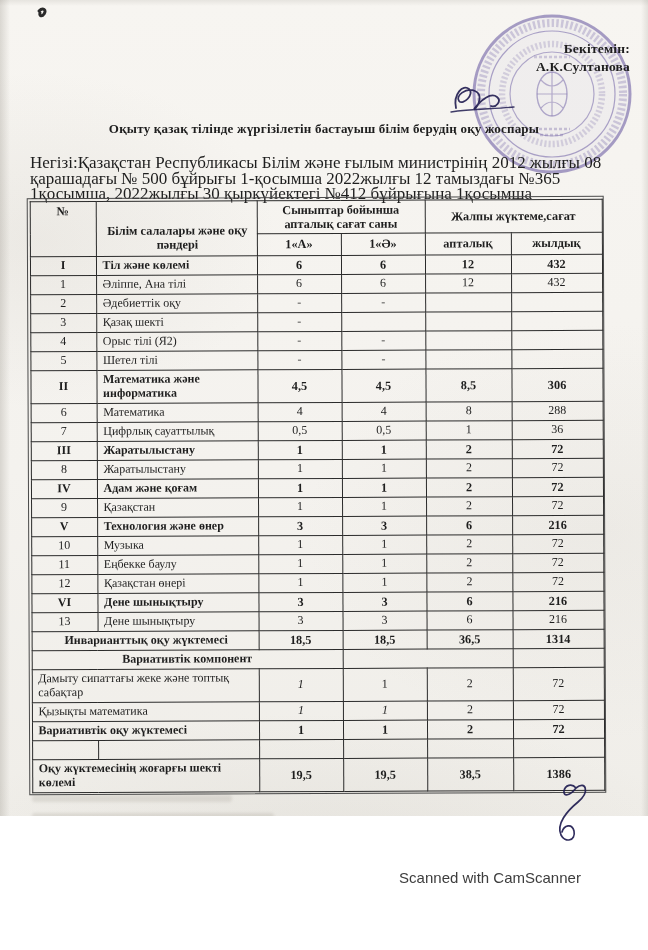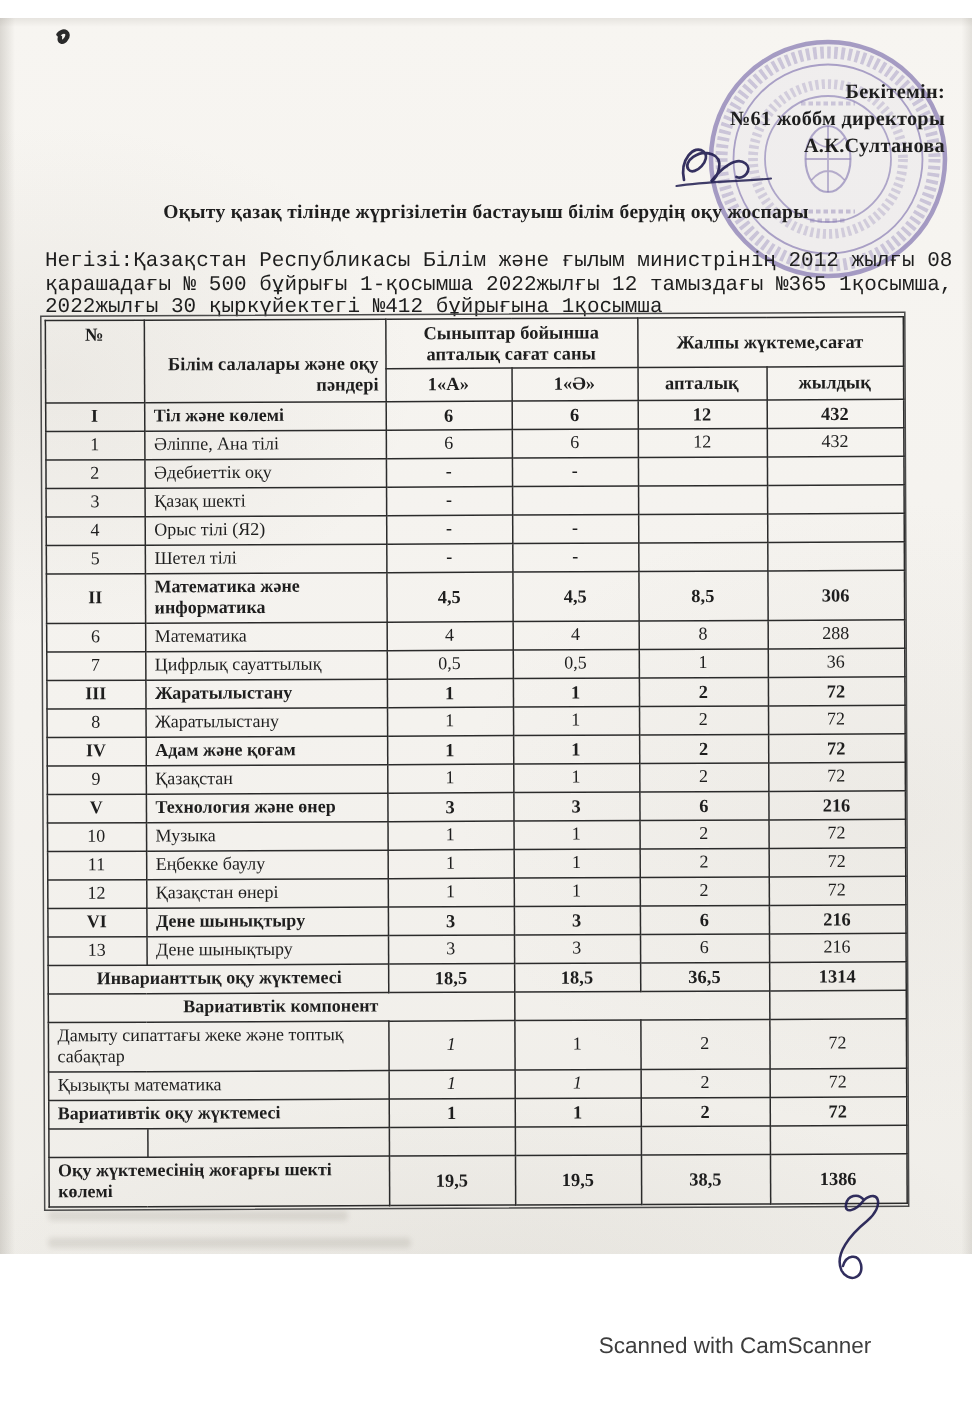--- a/index.html
+++ b/index.html
@@ -8,21 +8,21 @@
   }
   *{box-sizing:border-box;}
   html,body{margin:0;padding:0;}
   body{
     width:648px;height:950px;position:relative;background:#ffffff;
     font-family:"Liberation Serif","DejaVu Serif",serif;color:var(--text);
     overflow:hidden;
   }
   
   .scan-page{
-    position:absolute;left:0;top:12px;width:648px;height:856px;overflow:hidden;
+    position:absolute;left:0;top:0;width:648px;height:856px;overflow:hidden;
     background:
       radial-gradient(ellipse 340px 240px at 6% 28%, rgba(175,170,158,.14), rgba(0,0,0,0) 70%),
       radial-gradient(ellipse 420px 300px at 92% 62%, rgba(175,170,158,.10), rgba(0,0,0,0) 70%),
       radial-gradient(ellipse 500px 180px at 50% 99%, rgba(160,155,143,.12), rgba(0,0,0,0) 75%),
       linear-gradient(180deg,#f7f5f1 0%, var(--pageBg) 55%, #efede8 100%);
   }
   .edge-left{position:absolute;left:0;top:0;width:10px;height:856px;
     background:linear-gradient(90deg,rgba(135,130,120,.26),rgba(0,0,0,0));}
   .edge-right{position:absolute;right:0;top:0;width:7px;height:856px;
     background:linear-gradient(270deg,rgba(135,130,120,.18),rgba(0,0,0,0));}
@@ -38,51 +38,51 @@
   .stamp circle,.stamp ellipse,.stamp path{stroke:var(--stamp);fill:none;}
   .stamp .fillsoft{fill:rgba(125,112,181,.06);stroke:none;}
   .approval{position:absolute;right:18px;top:40px;z-index:2;text-align:right;
     font-weight:bold;font-size:13.5px;line-height:18px;letter-spacing:.2px;}
   .signature-1{position:absolute;left:448px;top:80px;width:78px;height:40px;z-index:3;}
   .signature-1 path{stroke:var(--ink);fill:none;stroke-linecap:round;}
   
   .doc-title{position:absolute;left:0;top:121px;width:648px;text-align:center;z-index:2;
     font-weight:bold;font-size:13px;letter-spacing:.2px;}
   .basis{position:absolute;left:30px;top:155px;width:606px;z-index:2;
-    font-size:14px;line-height:15.5px;font-family:Liberation Mono, monospace;}
+    font-size:17px;line-height:15.5px;}
   
   .table-wrap{position:absolute;left:28px;top:197px;width:577px;z-index:2;
     border:1px solid #4a4a4a;padding:1.5px;transform:rotate(-0.25deg);transform-origin:50% 50%;}
   table{border-collapse:collapse;width:100%;table-layout:fixed;font-size:12px;color:var(--text);}
   th,td{border:1px solid var(--border);padding:2px 4px;line-height:1.15;vertical-align:middle;
     overflow:hidden;}
   thead th{font-weight:bold;text-align:center;font-size:12.3px;}
   th.h-no{vertical-align:top;}
-  th.h-subject{vertical-align:bottom;text-align:right;padding-left:6px;padding-bottom:4px;}
+  th.h-subject{vertical-align:bottom;text-align:center;padding-left:6px;padding-bottom:4px;}
   th.h-group{height:30px;}
   thead tr.sub th{height:22px;}
   tbody td.num{text-align:center;}
   tbody td.subj{text-align:left;padding-left:6px;}
   tbody td.val{text-align:center;}
   tbody tr{height:19px;}
   tr.bold-row{font-weight:bold;}
   tr.bold-row td.val{font-size:12.3px;}
   td.center{text-align:center !important;}
   td.banner-cell{text-align:center;font-weight:bold;}
   td.ital{font-style:italic;font-weight:normal;}
   tr.spacer td{height:9px;padding:0;}
   
   .bleed{position:absolute;background:rgba(128,122,110,.17);filter:blur(1.6px);border-radius:3px;z-index:0;}
   .bleed-1{left:32px;top:795px;width:200px;height:7px;}
   .bleed-2{left:32px;top:813px;width:242px;height:7px;}
   .bleed-3{left:28px;top:835px;width:534px;height:8px;}
   .signature-2{position:absolute;left:534px;top:780px;width:66px;height:78px;z-index:2;}
   .signature-2 path{stroke:var(--ink);fill:none;stroke-linecap:round;}
   
-  .footer-area{position:absolute;left:0;top:816px;width:648px;height:94px;background:#ffffff;margin-top:20px;}
+  .footer-area{position:absolute;left:0;top:816px;width:648px;height:94px;background:#ffffff;}
   .footer-caption{position:absolute;left:340px;top:53px;width:300px;text-align:center;
     font-family:"Liberation Sans","DejaVu Sans",sans-serif;font-size:15px;color:var(--footerText);}
 </style>
 </head>
 <body>
 
 <div class="scan-page">
   <div class="edge-top"></div>
   <div class="edge-left"></div>
   <div class="edge-right"></div>
@@ -99,21 +99,20 @@
     <circle cx="82" cy="82" r="50" stroke-width="6.5" stroke-dasharray="2.1 2.1" opacity="0.28"></circle>
     <circle cx="82" cy="82" r="42" stroke-width="1.2" opacity="0.6"></circle>
     <ellipse cx="82" cy="82" rx="15" ry="22" stroke-width="1.4" opacity="0.6"></ellipse>
     <path d="M82,60 L82,104 M67,82 L97,82 M71,68 C78,76 86,76 93,68 M71,96 C78,88 86,88 93,96" stroke-width="1.2" opacity="0.55"></path>
     <path d="M64,117 L100,117 M70,123 L94,123" stroke-width="2.6" stroke-dasharray="3 2" opacity="0.4"></path>
     <path d="M64,45 L100,45" stroke-width="2.6" stroke-dasharray="3 2" opacity="0.35"></path>
   </svg>
 
   <div class="approval">
     <div>Бекітемін:</div>
-    <div>№61 жоббм  директоры</div>
     <div>А.К.Султанова</div>
   </div>
 
   <svg class="signature-1" viewBox="0 0 78 40">
     <path d="M8,28 C5,14 15,4 21,9 C27,14 15,26 11,21 C7,16 18,7 27,11 C35,14 31,26 26,29 C33,20 43,12 49,17 C54,21 48,28 43,26" stroke-width="1.8" opacity="0.9"></path>
     <path d="M3,32 C22,29 46,29 66,27" stroke-width="1.4" opacity="0.85"></path>
   </svg>
 
   <div class="doc-title">Оқыту қазақ тілінде жүргізілетін бастауыш білім берудің оқу жоспары</div>
 

